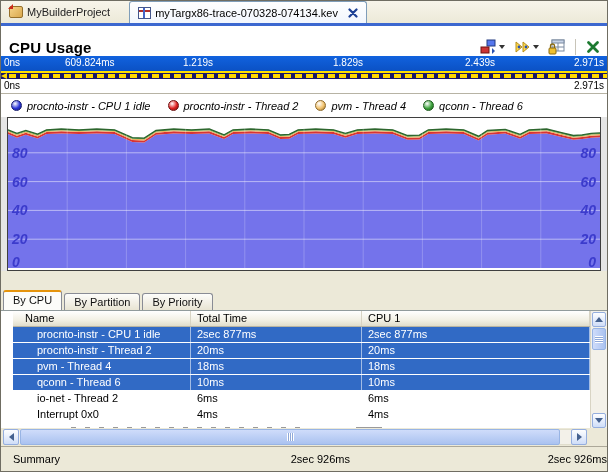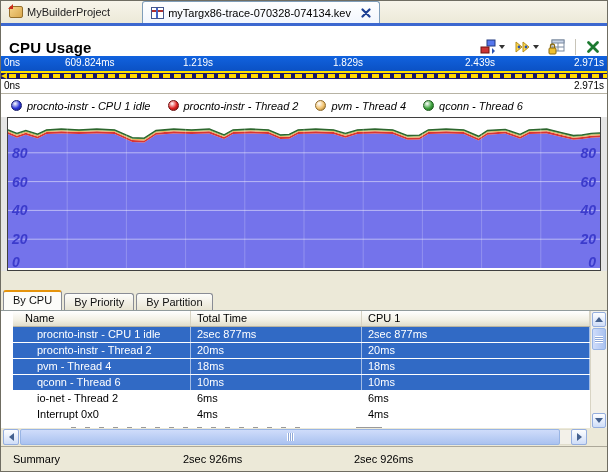--- a/index.html
+++ b/index.html
@@ -6,21 +6,21 @@
   html,body { background:#d8d4c8; }
   body { font-family:"Liberation Sans", sans-serif; }
   .app { width:608px; height:472px; border:1px solid #6f6d62; background:#e5e5e5;
          display:flex; flex-direction:column; overflow:hidden; position:relative; }
 
   
   .editor-tabs { height:25px; background:linear-gradient(#f7f4ea,#ece9d8); display:flex; align-items:flex-end;
                  border-bottom:3px solid #3c68d0; flex:0 0 auto; }
   .etab { display:flex; align-items:center; gap:4px; height:22px; padding:0 8px; font-size:11px; color:#222; cursor:default; }
   .etab.active { background:linear-gradient(#ffffff,#f2f6fd); border:1px solid #7f9db9; border-bottom:none;
-                 border-radius:3px 3px 0 0; margin-left:24px; color:#000; }
+                 border-radius:3px 3px 0 0; margin-left:11px; color:#000; }
   .etab .lbl { white-space:nowrap; }
   .icon-project { width:14px; height:12px; background:linear-gradient(135deg,#f6d488,#d9a84e); border:1px solid #96702a; border-radius:2px; position:relative; }
   .icon-project::before { content:""; position:absolute; left:-2px; top:-3px; border-style:solid; border-width:0 5px 5px 0; border-color:transparent #cc2a1a transparent transparent; transform:rotate(90deg); }
   .icon-trace { width:13px; height:12px; background:#fff; border:1px solid #44568c; position:relative; }
   .icon-trace::before { content:""; position:absolute; left:0; top:2px; right:0; height:2px; background:#b03030; }
   .icon-trace::after { content:""; position:absolute; left:4px; top:0; bottom:0; width:2px; background:#4466c8; }
   .tab-close { margin-left:6px; display:flex; align-items:center; cursor:pointer; }
 
   
   .view-header { height:30px; background:#fff; display:flex; align-items:flex-end; padding:0 6px 0 8px; flex:0 0 auto; }
@@ -102,21 +102,21 @@
   .hscroll .thumb { position:absolute; left:19px; top:1px; width:540px; height:16px;
       background:linear-gradient(#cfdcfa,#aac2f0); border:1px solid #98b4e4; border-radius:2px; cursor:grab;
       display:flex; align-items:center; justify-content:center; }
   .hscroll .thumb i { display:block; height:8px; width:7px;
       background:repeating-linear-gradient(90deg,#ffffff 0 1px,#8fa8d8 1px 2px); }
 
   
   .summary { height:25px; background:#ece9d8; border-top:1px solid #aca899; display:grid;
              grid-template-columns:178px 171px 1fr; align-items:center; flex:0 0 auto; }
   .summary div { font-size:11px; color:#000; padding-left:12px; }
-  .summary div:nth-child(n+2){ padding-left:4px; }
+  .summary div:nth-child(n+2){ padding-left:4px;text-align:right; }
 </style>
 </head>
 <body>
 
 <div class="app">
 
   <div class="editor-tabs">
     <div class="etab">
       <span class="icon-project"></span>
       <span class="lbl">MyBuilderProject</span>
@@ -240,22 +240,22 @@
       <span class="ytick left" style="top: 58.6px;">60</span>
       <span class="ytick right" style="top: 58.6px;">60</span>
       <span class="ytick left" style="top: 29.8px;">80</span>
       <span class="ytick right" style="top: 29.8px;">80</span>
     </div>
 
   <div class="gap-strip"></div>
 
   <div class="lower-tabs">
     <div class="ltab active">By CPU</div>
+    <div class="ltab">By Partition</div>
     <div class="ltab">By Priority</div>
-    <div class="ltab">By Partition</div>
   </div>
 
   <div class="table-section">
     <div class="thead tgrid">
       <div class="hcell">Name</div>
       <div class="hcell">Total Time</div>
       <div class="hcell">CPU 1</div>
     </div>
     <div class="rows" id="rows">
         <div class="trow tgrid sel">

